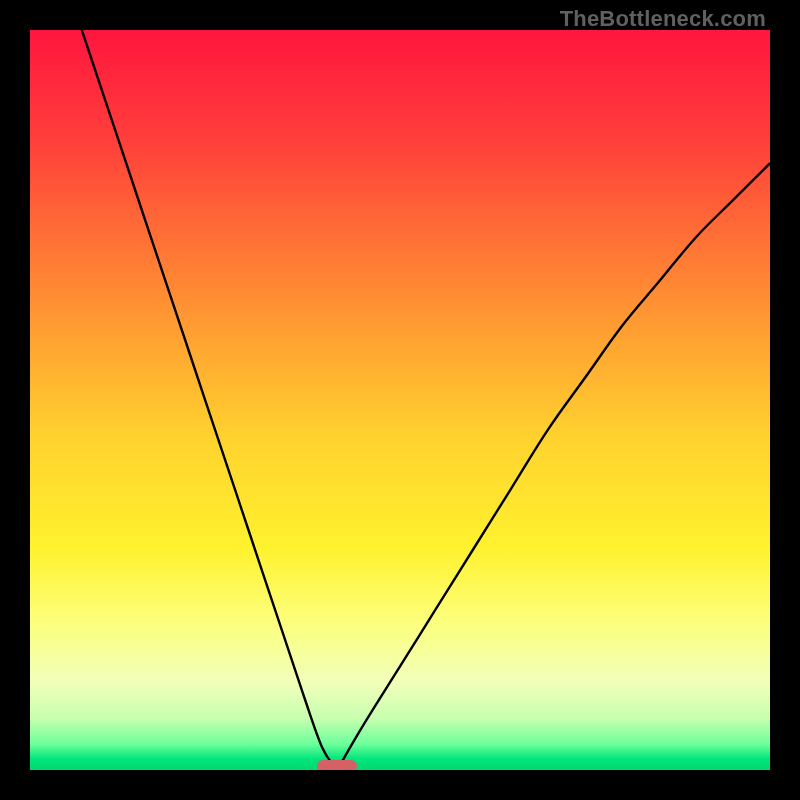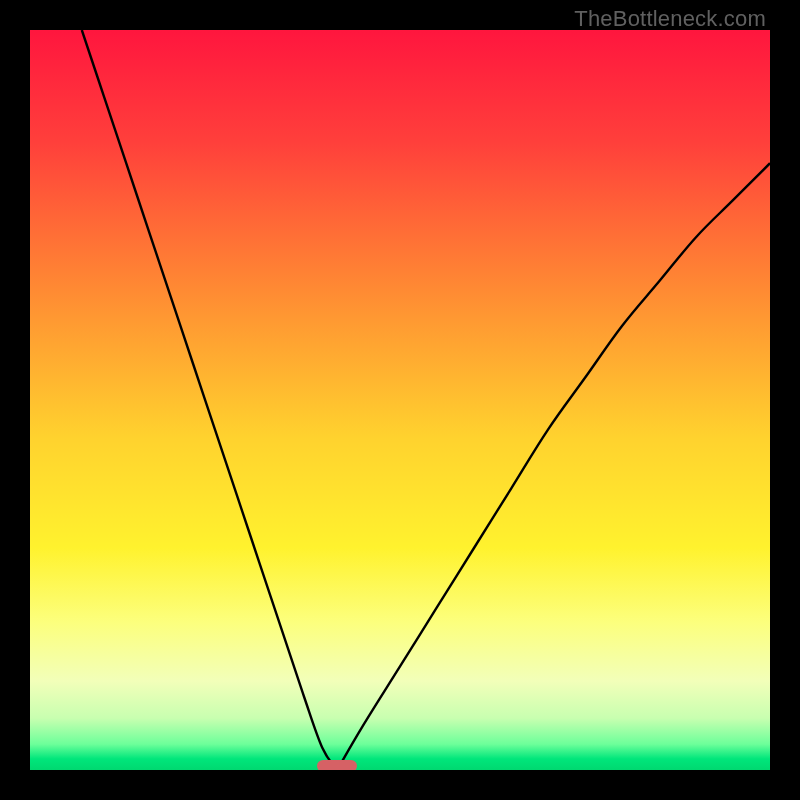--- a/index.html
+++ b/index.html
@@ -24,21 +24,21 @@
     left: 0; top: 0;
     width: 100%;
     height: 100%;
   }
   .watermark {
     position: absolute;
     top: 6px;
     right: 34px;
     color: #606060;
     font-size: 22px;
-    font-weight: 400;
+    font-weight: 700;
     letter-spacing: 0.2px;
   }
   .curve-svg {
     position: absolute;
     left: 0; top: 0;
     width: 100%;
     height: 100%;
     pointer-events: none;
   }
   .marker {

